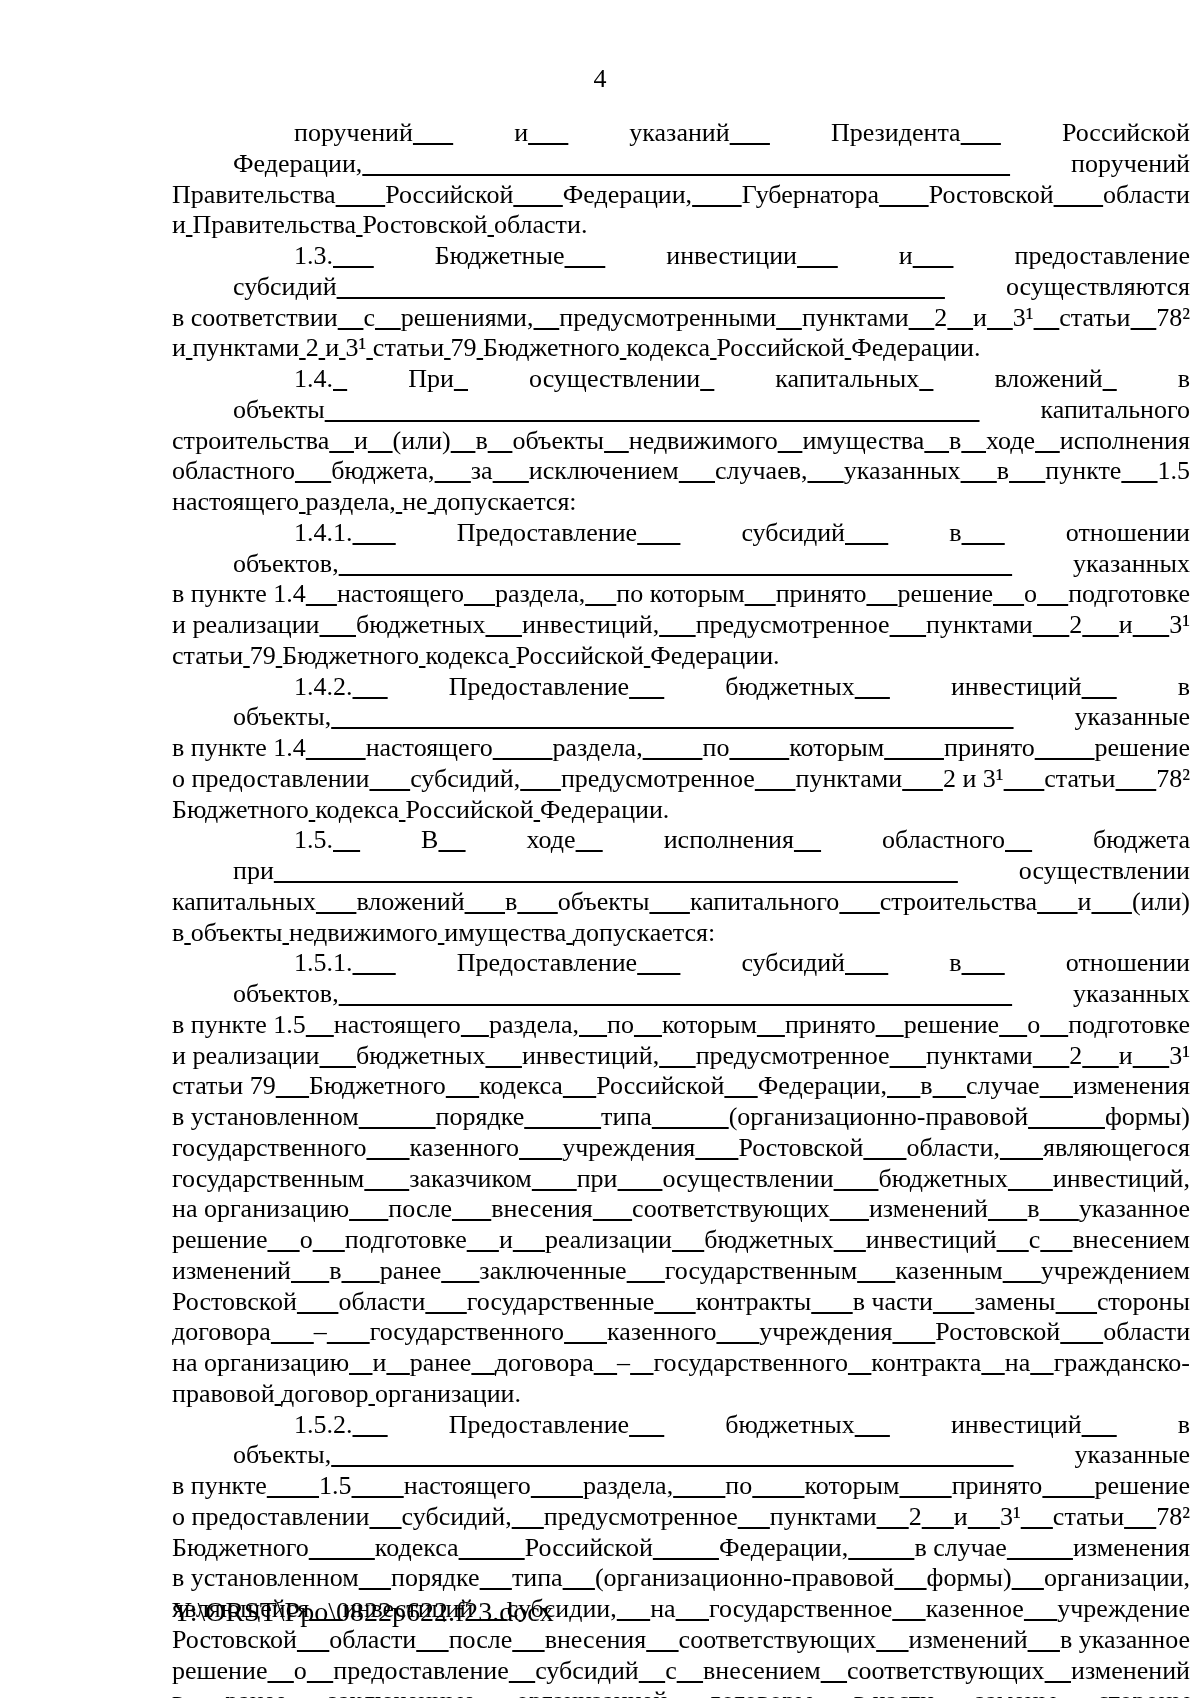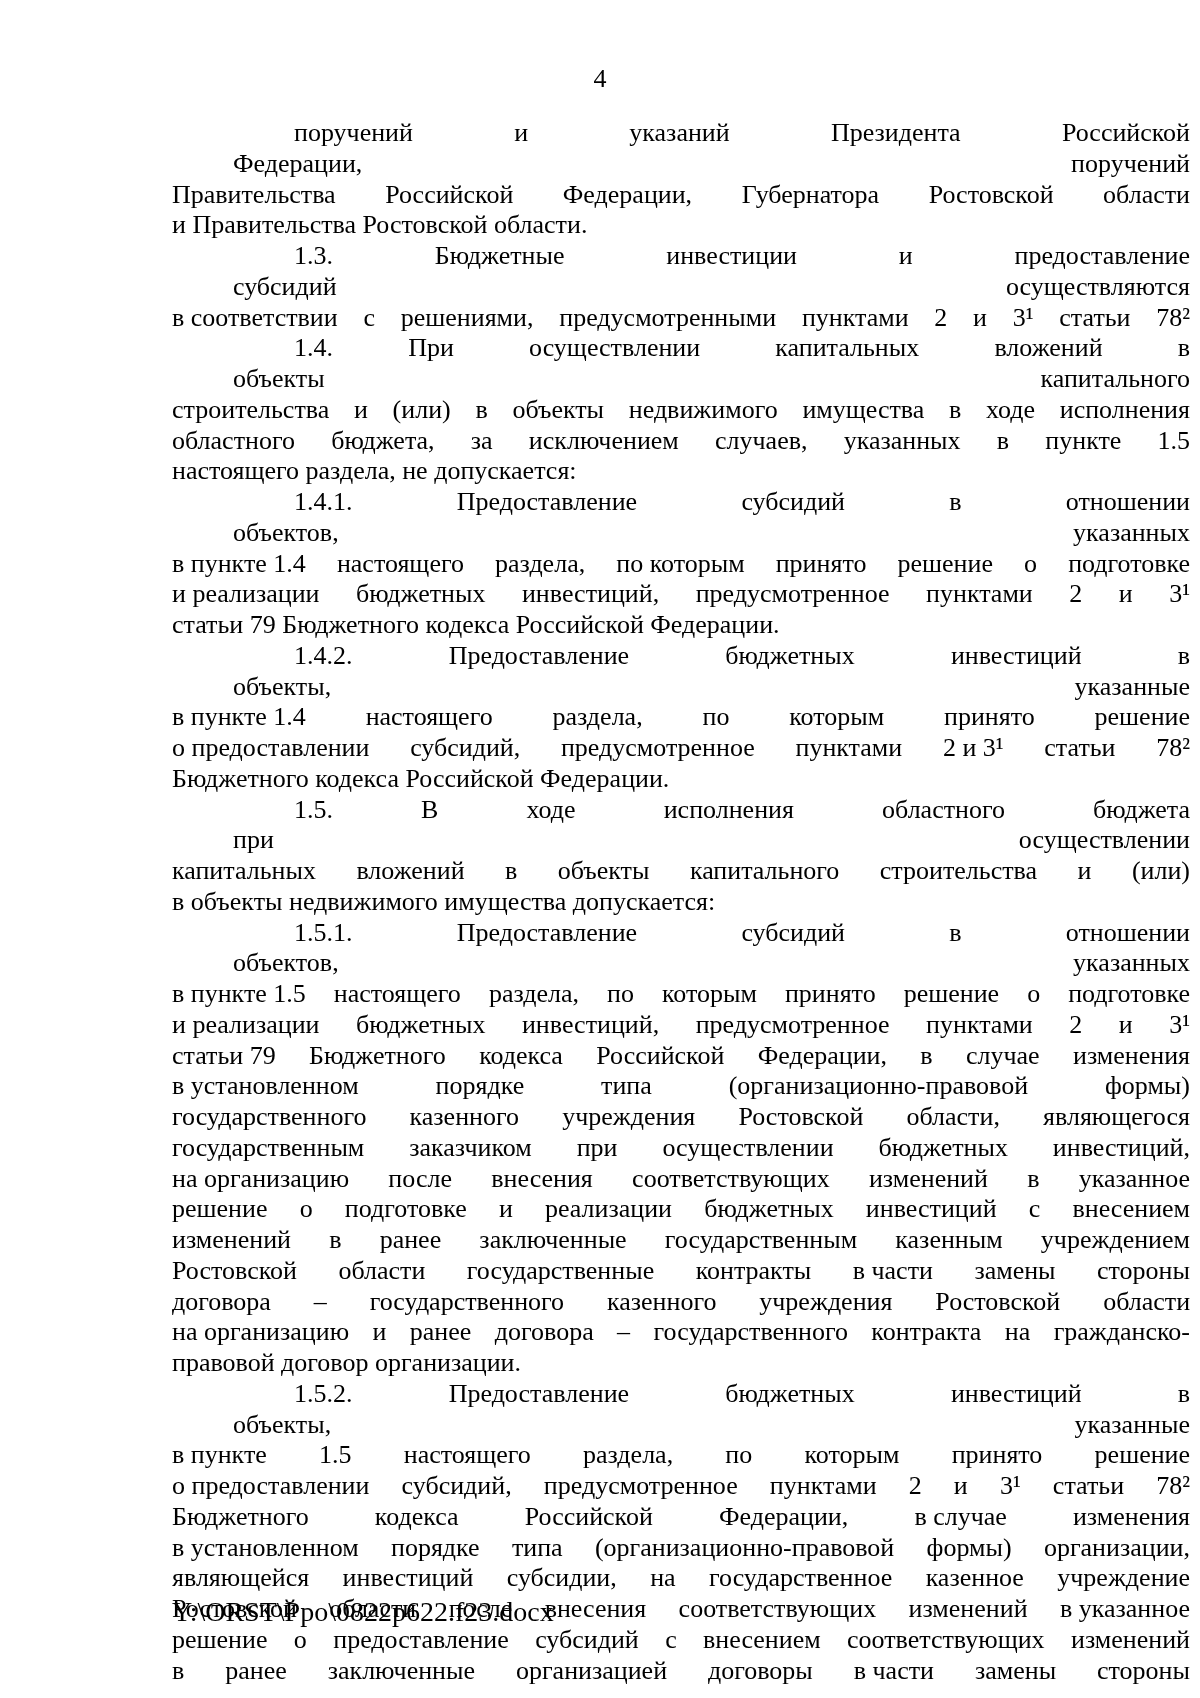--- a/index.html
+++ b/index.html
@@ -33,20 +33,21 @@
     left: 172px;
     top: 118px;
     width: 1018px;
     font-size: 26px;
     line-height: 30.75px;
   }
   .line {
     text-align: justify;
     text-align-last: justify;
     text-justify: inter-word;
+    text-decoration: underline;
   }
   .line.first { text-indent: 61px; }
   .line.last  { text-align: left; text-align-last: left; }
   .tok { display: inline-block; }
   .doc-footer {
     position: absolute;
     left: 172px;
     top: 1599px;
     font-size: 28px;
     line-height: 25px;
@@ -59,20 +60,21 @@
 <div class="page">
 
   <div class="page-number">4</div>
 
   <div class="text-block" id="body-lines">
       <div class="line first"><span class="tok">поручений</span> <span class="tok">и</span> <span class="tok">указаний</span> <span class="tok">Президента</span> <span class="tok">Российской</span> <span class="tok">Федерации,</span> <span class="tok">поручений</span></div>
       <div class="line"><span class="tok">Правительства</span> <span class="tok">Российской</span> <span class="tok">Федерации,</span> <span class="tok">Губернатора</span> <span class="tok">Ростовской</span> <span class="tok">области</span></div>
       <div class="line last"><span class="tok">и</span> <span class="tok">Правительства</span> <span class="tok">Ростовской</span> <span class="tok">области.</span></div>
       <div class="line first"><span class="tok">1.3.</span> <span class="tok">Бюджетные</span> <span class="tok">инвестиции</span> <span class="tok">и</span> <span class="tok">предоставление</span> <span class="tok">субсидий</span> <span class="tok">осуществляются</span></div>
       <div class="line"><span class="tok">в&nbsp;соответствии</span> <span class="tok">с</span> <span class="tok">решениями,</span> <span class="tok">предусмотренными</span> <span class="tok">пунктами</span> <span class="tok">2</span> <span class="tok">и</span> <span class="tok">3¹</span> <span class="tok">статьи</span> <span class="tok">78²</span></div>
+      <div class="line last"><span class="tok">и</span> <span class="tok">пунктами</span> <span class="tok">2</span> <span class="tok">и</span> <span class="tok">3¹</span> <span class="tok">статьи</span> <span class="tok">79</span> <span class="tok">Бюджетного</span> <span class="tok">кодекса</span> <span class="tok">Российской</span> <span class="tok">Федерации.</span></div>
       <div class="line first"><span class="tok">1.4.</span> <span class="tok">При</span> <span class="tok">осуществлении</span> <span class="tok">капитальных</span> <span class="tok">вложений</span> <span class="tok">в</span> <span class="tok">объекты</span> <span class="tok">капитального</span></div>
       <div class="line"><span class="tok">строительства</span> <span class="tok">и</span> <span class="tok">(или)</span> <span class="tok">в</span> <span class="tok">объекты</span> <span class="tok">недвижимого</span> <span class="tok">имущества</span> <span class="tok">в</span> <span class="tok">ходе</span> <span class="tok">исполнения</span></div>
       <div class="line"><span class="tok">областного</span> <span class="tok">бюджета,</span> <span class="tok">за</span> <span class="tok">исключением</span> <span class="tok">случаев,</span> <span class="tok">указанных</span> <span class="tok">в</span> <span class="tok">пункте</span> <span class="tok">1.5</span></div>
       <div class="line last"><span class="tok">настоящего</span> <span class="tok">раздела,</span> <span class="tok">не</span> <span class="tok">допускается:</span></div>
       <div class="line first"><span class="tok">1.4.1.</span> <span class="tok">Предоставление</span> <span class="tok">субсидий</span> <span class="tok">в</span> <span class="tok">отношении</span> <span class="tok">объектов,</span> <span class="tok">указанных</span></div>
       <div class="line"><span class="tok">в&nbsp;пункте&nbsp;1.4</span> <span class="tok">настоящего</span> <span class="tok">раздела,</span> <span class="tok">по&nbsp;которым</span> <span class="tok">принято</span> <span class="tok">решение</span> <span class="tok">о</span> <span class="tok">подготовке</span></div>
       <div class="line"><span class="tok">и&nbsp;реализации</span> <span class="tok">бюджетных</span> <span class="tok">инвестиций,</span> <span class="tok">предусмотренное</span> <span class="tok">пунктами</span> <span class="tok">2</span> <span class="tok">и</span> <span class="tok">3¹</span></div>
       <div class="line last"><span class="tok">статьи</span> <span class="tok">79</span> <span class="tok">Бюджетного</span> <span class="tok">кодекса</span> <span class="tok">Российской</span> <span class="tok">Федерации.</span></div>
       <div class="line first"><span class="tok">1.4.2.</span> <span class="tok">Предоставление</span> <span class="tok">бюджетных</span> <span class="tok">инвестиций</span> <span class="tok">в</span> <span class="tok">объекты,</span> <span class="tok">указанные</span></div>
       <div class="line"><span class="tok">в&nbsp;пункте&nbsp;1.4</span> <span class="tok">настоящего</span> <span class="tok">раздела,</span> <span class="tok">по</span> <span class="tok">которым</span> <span class="tok">принято</span> <span class="tok">решение</span></div>

